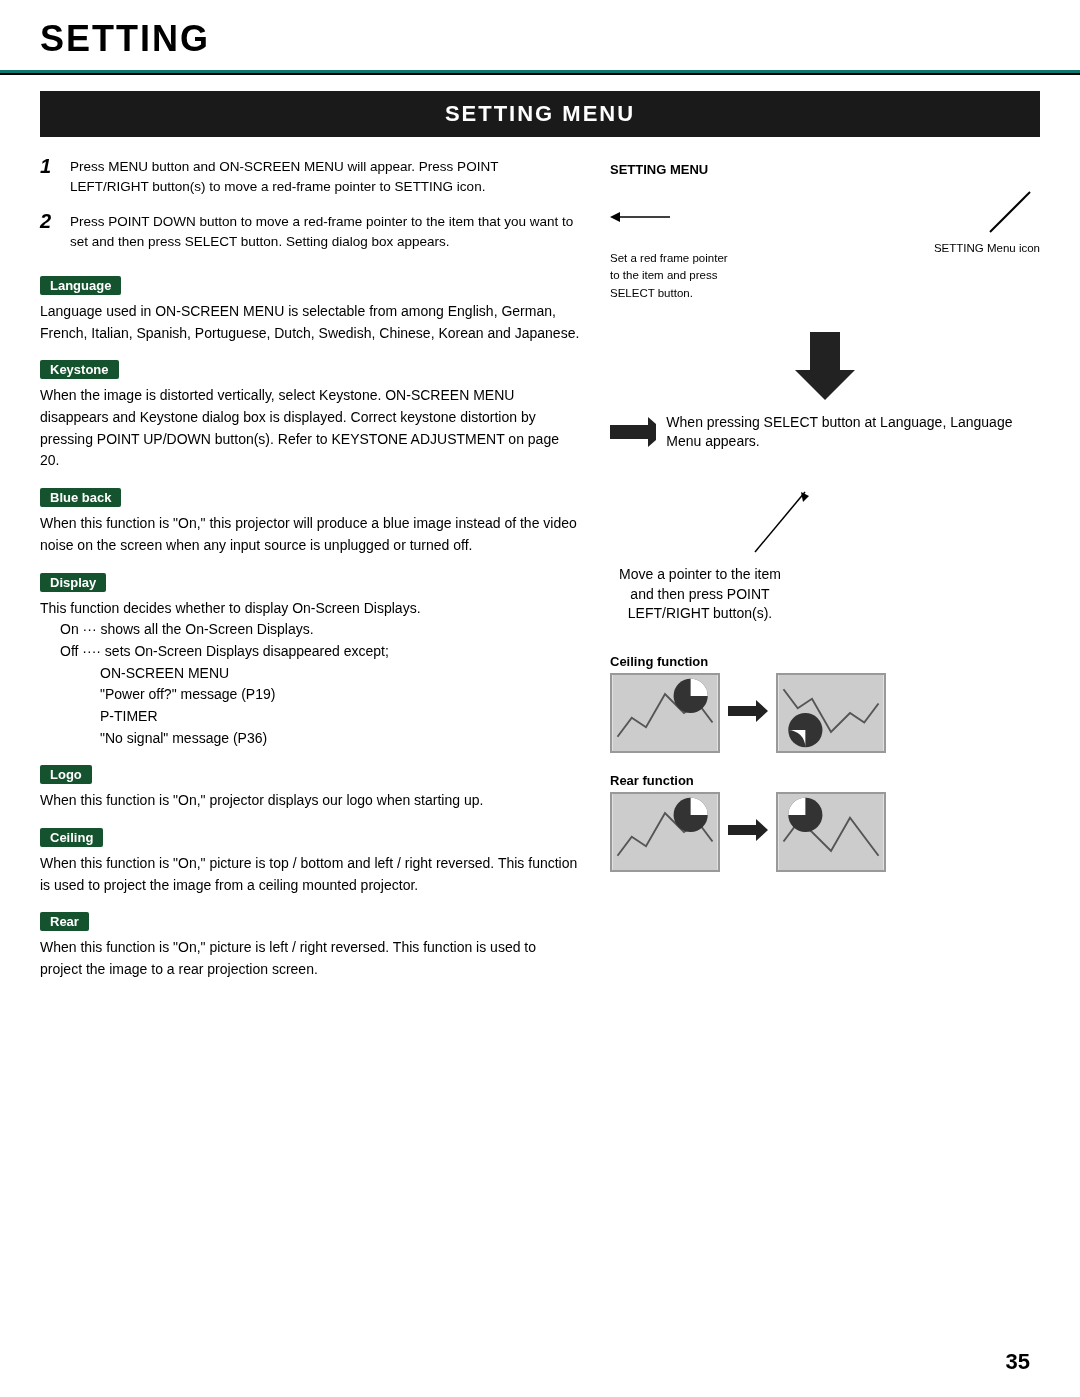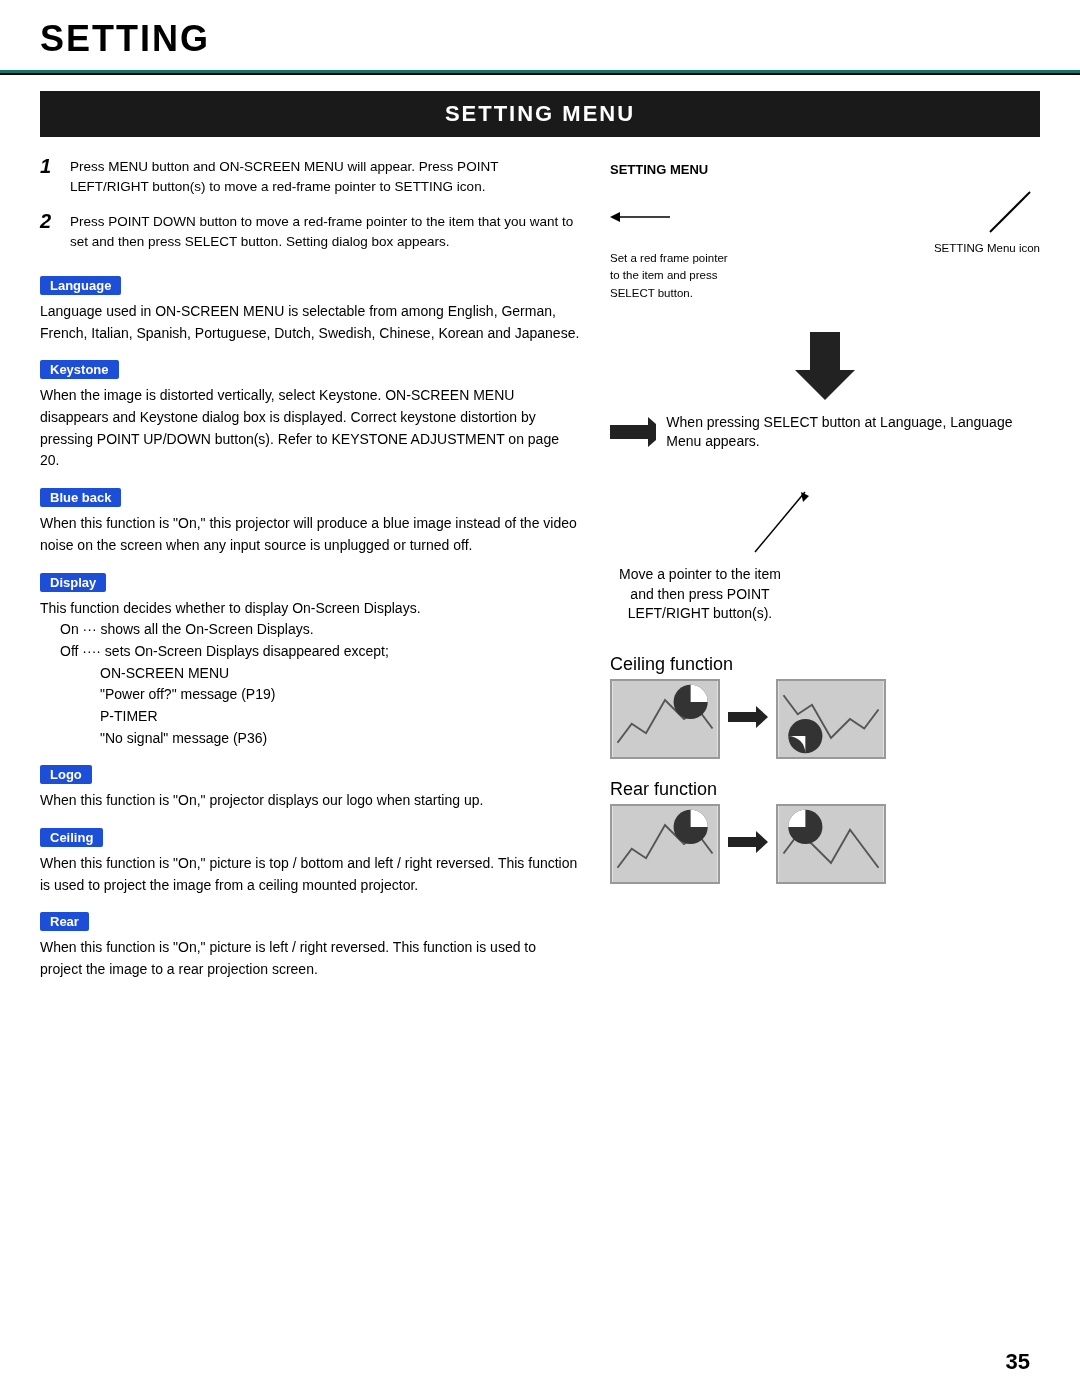--- a/index.html
+++ b/index.html
@@ -71,21 +71,21 @@
       margin-top: -2px;
     }
     .step-text {
       font-size: 13.5px;
       line-height: 1.5;
     }
 
     
     .tag {
       display: inline-block;
-      background: #1d4ed8;
+      background: #14532d;
       color: #fff;
       font-size: 13px;
       font-weight: bold;
       padding: 2px 10px;
       margin: 10px 0 6px 0;
       border-radius: 2px;
     }
 
     
     .section-body {
@@ -93,22 +93,22 @@
       line-height: 1.55;
       margin-bottom: 6px;
     }
     .section-body .indent {
       padding-left: 20px;
     }
     .section-body .indent2 {
       padding-left: 60px;
     }
     .diagram-label {
-      font-size: 18px;
-      font-weight: normal;
+      font-size: 13px;
+      font-weight: bold;
       margin-bottom: 4px;
     }
 
     
     .function-diagrams {
       margin-top: 30px;
     }
     .func-row {
       display: flex;
       align-items: center;

